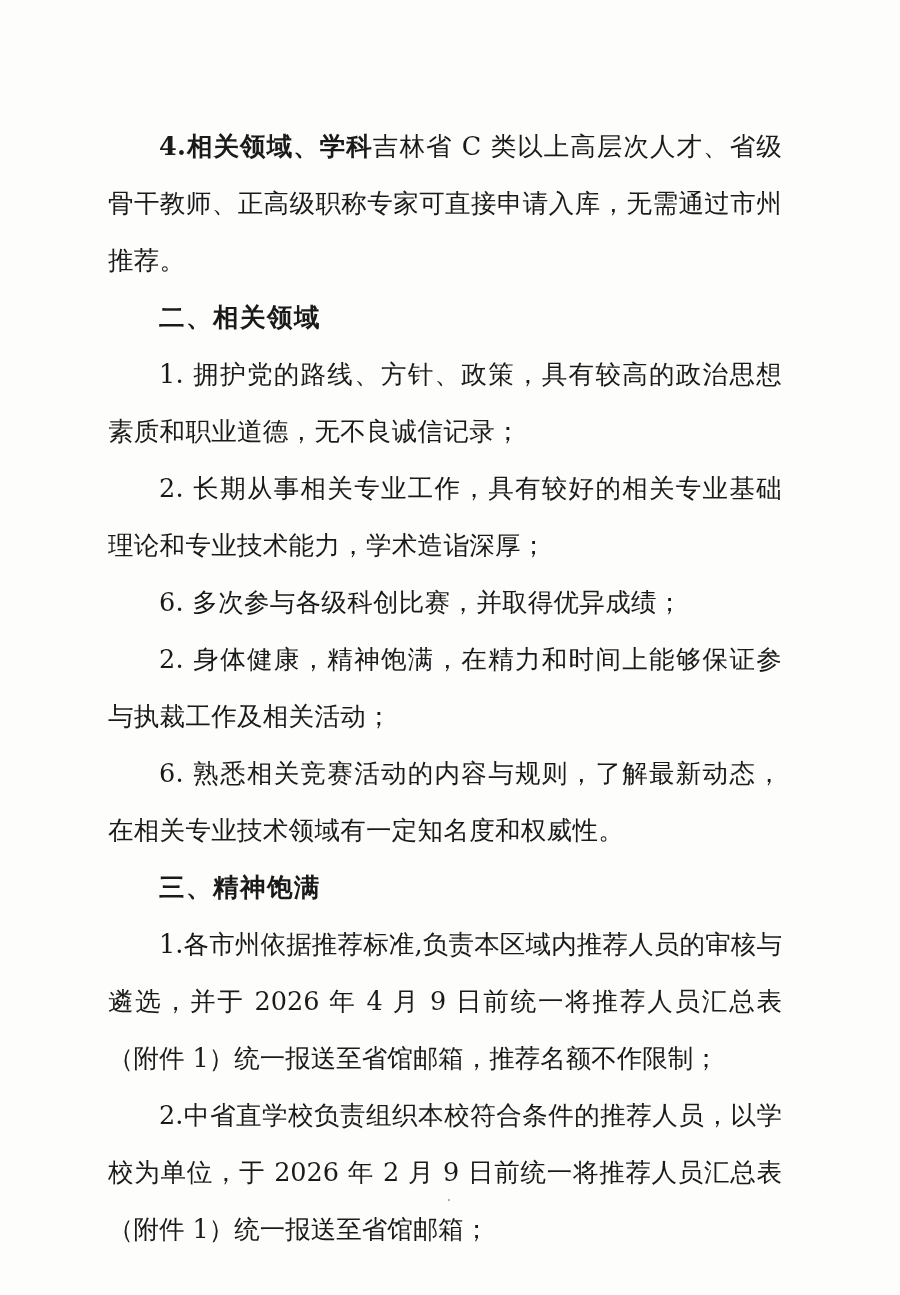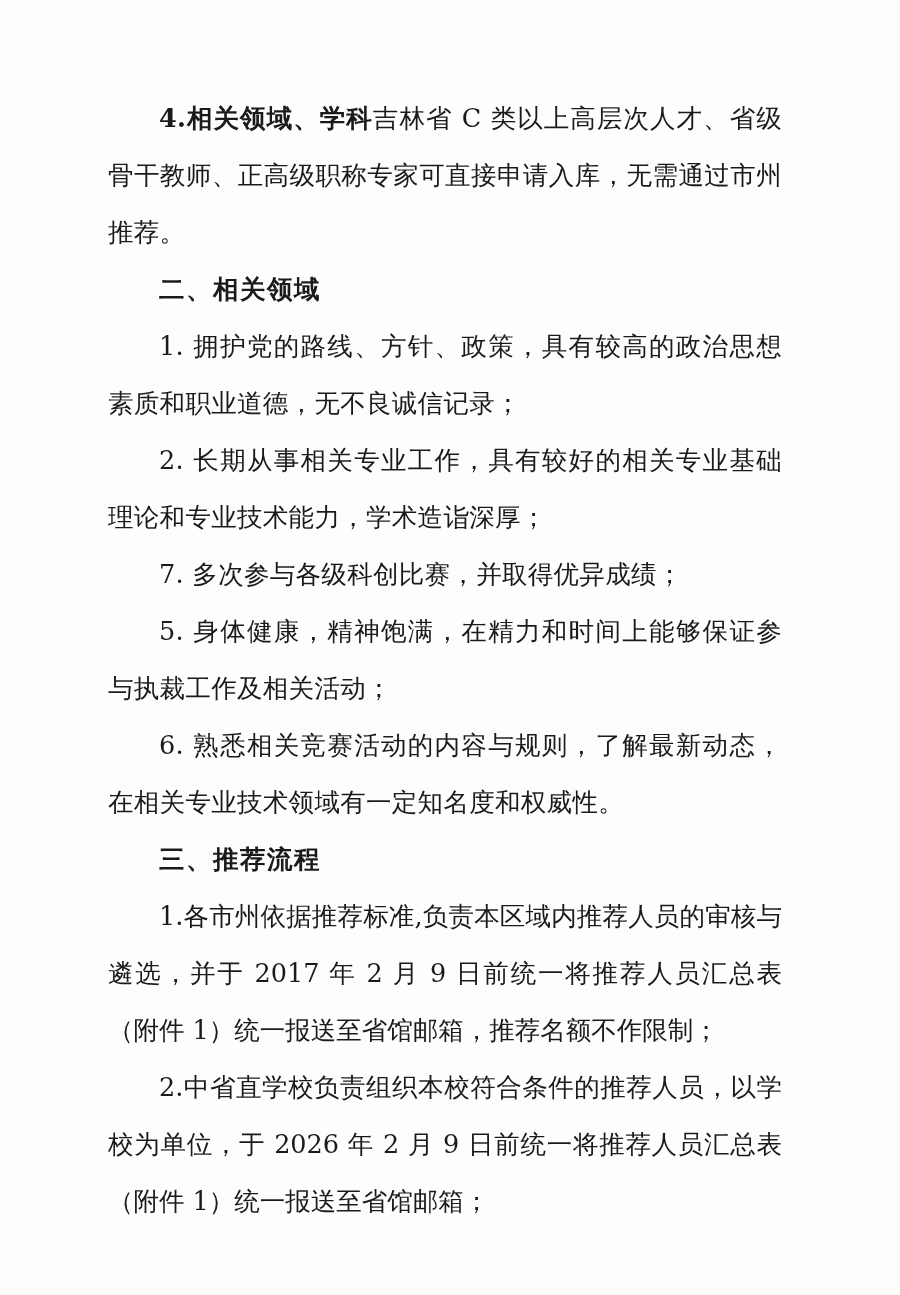--- a/index.html
+++ b/index.html
@@ -13,21 +13,21 @@
     overflow: hidden;
     font-family: "DejaVu Serif", serif;
     color: #1a1a1a;
   }
   .page {
     position: relative;
     width: 900px;
     height: 1295px;
     background: #fdfdfc;
     box-sizing: border-box;
-    padding: 90px 118px 60px 108px;
+    padding: 118px 118px 60px 108px;
   }
   .doc-body {
     font-size: 25.5px;
     line-height: 57px;
     letter-spacing: 0.3px;
     text-align: justify;
     text-justify: inter-ideograph;
   }
   .para {
     margin: 0;
@@ -64,29 +64,29 @@
   <div class="doc-body">
 
     <p class="para"><span class="bold-lead">4.相关领域、学科</span><span>吉林省 C 类以上高层次人才、省级骨干教师、正高级职称专家可直接申请入库，无需通过市州推荐。</span></p>
 
     <p class="heading">二、相关领域</p>
 
     <p class="para">1. 拥护党的路线、方针、政策，具有较高的政治思想素质和职业道德，无不良诚信记录；</p>
 
     <p class="para">2. 长期从事相关专业工作，具有较好的相关专业基础理论和专业技术能力，学术造诣深厚；</p>
 
-    <p class="para">7. 多次参与各级科创比赛，并取得优异成绩；</p>
+    <p class="para">6. 多次参与各级科创比赛，并取得优异成绩；</p>
 
 
-    <p class="para">5. 身体健康，精神饱满，在精力和时间上能够保证参与执裁工作及相关活动；</p>
+    <p class="para">2. 身体健康，精神饱满，在精力和时间上能够保证参与执裁工作及相关活动；</p>
 
     <p class="para">6. 熟悉相关竞赛活动的内容与规则，了解最新动态，在相关专业技术领域有一定知名度和权威性。</p>
 
-    <p class="heading">三、推荐流程</p>
+    <p class="heading">三、精神饱满</p>
 
-    <p class="para tight">1.各市州依据推荐标准,负责本区域内推荐人员的审核与遴选，并于 2017 年 2 月 9 日前统一将推荐人员汇总表（附件 1）统一报送至省馆邮箱，推荐名额不作限制；</p>
+    <p class="para tight">1.各市州依据推荐标准,负责本区域内推荐人员的审核与遴选，并于 2026 年 4 月 9 日前统一将推荐人员汇总表（附件 1）统一报送至省馆邮箱，推荐名额不作限制；</p>
 
     <p class="para tight">2.中省直学校负责组织本校符合条件的推荐人员，以学校为单位，于 2026 年 2 月 9 日前统一将推荐人员汇总表（附件 1）统一报送至省馆邮箱；</p>
 
   </div>
 
   <div class="footer-mark">·</div>
 </div>
 
 </body></html>

